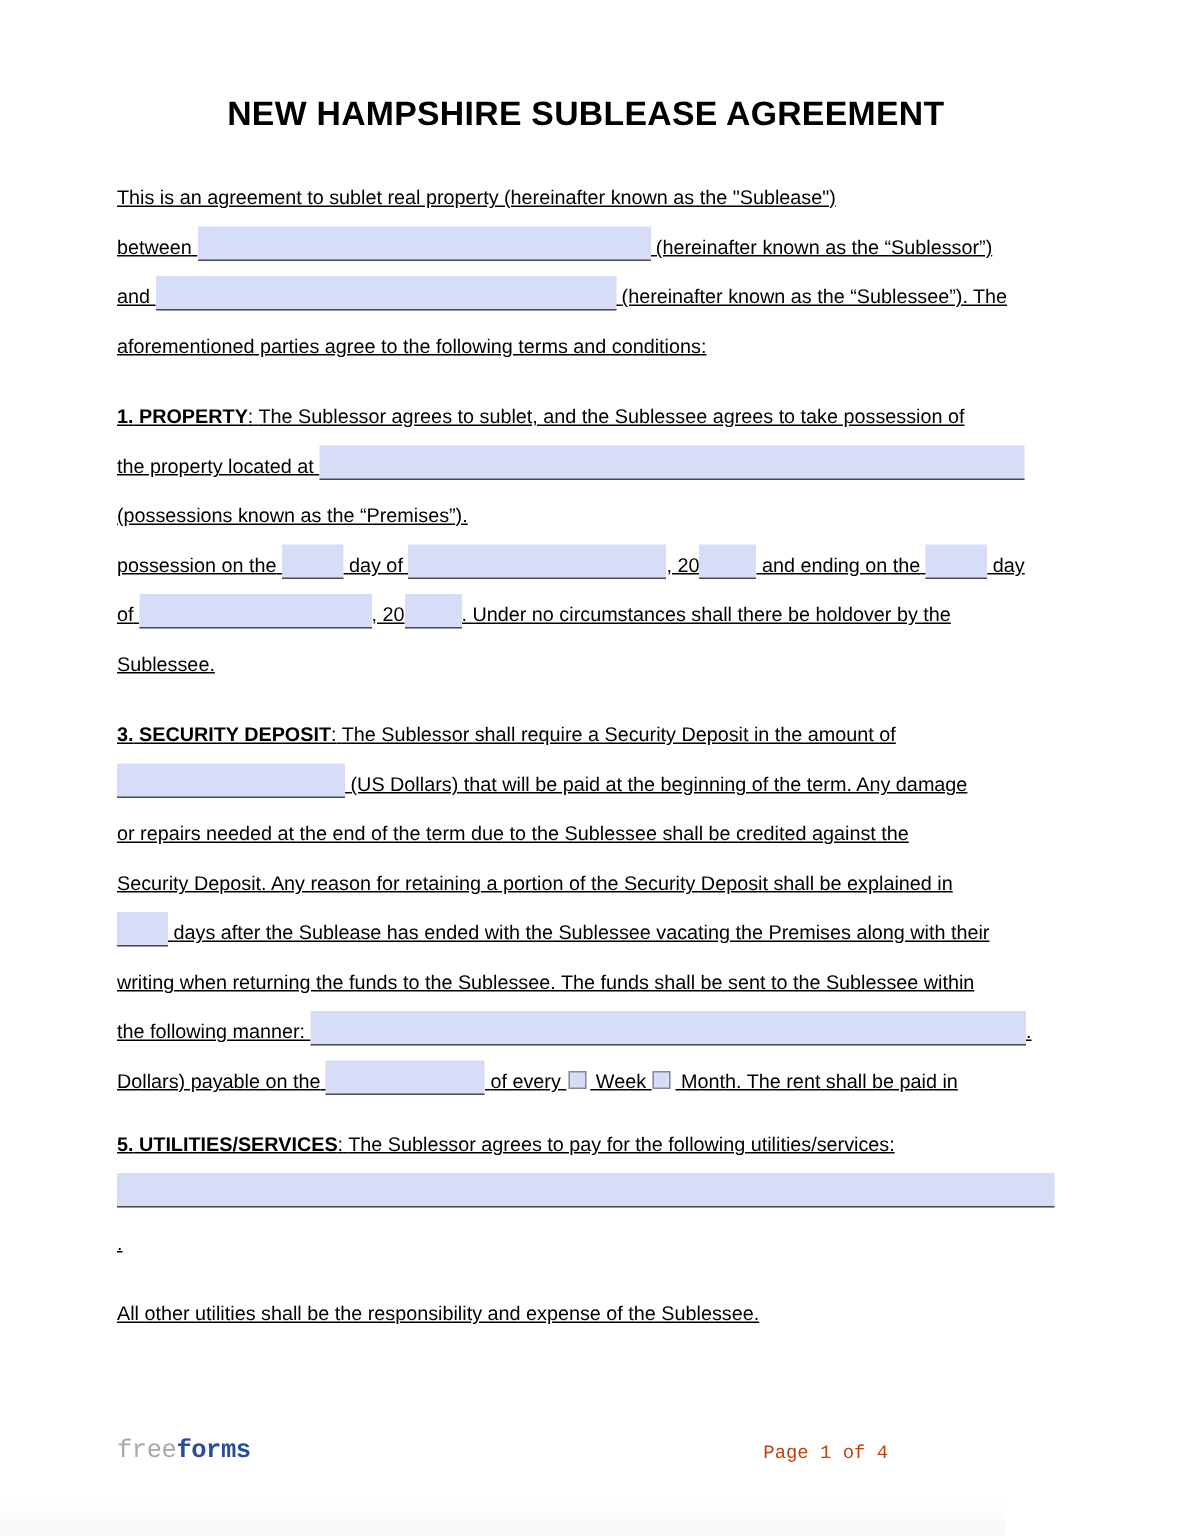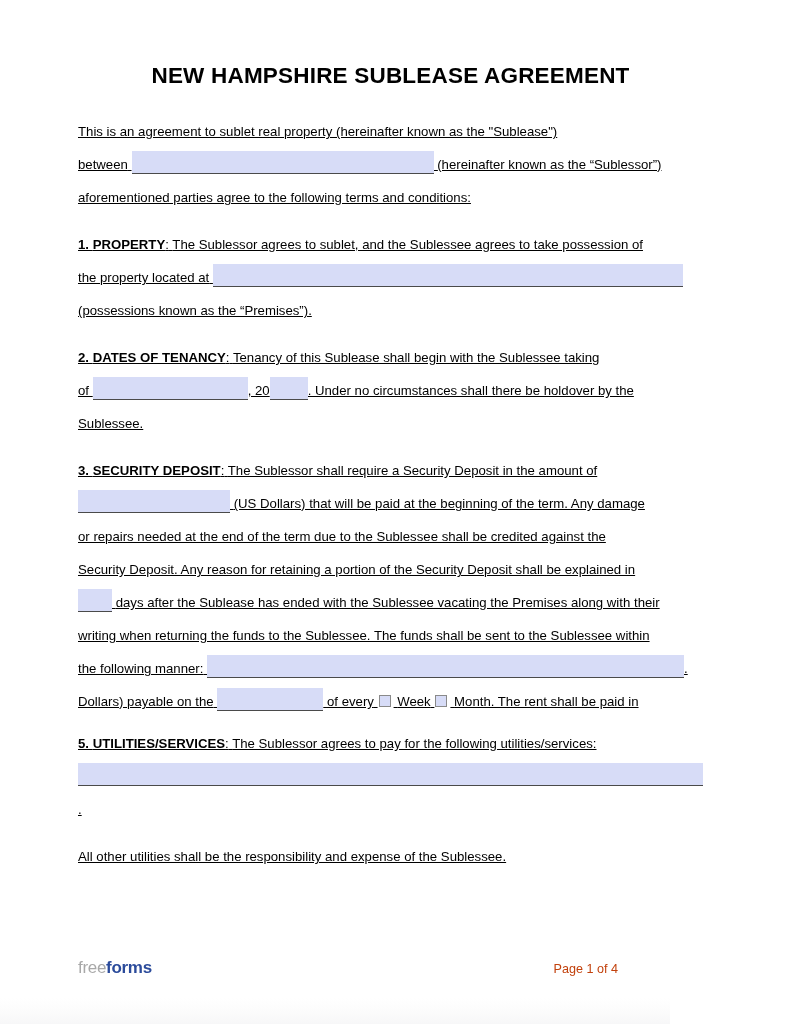--- a/index.html
+++ b/index.html
@@ -95,25 +95,26 @@
     border: 1px solid #8a8a8a;
     vertical-align: baseline;
     margin: 0 3px 0 1px;
     position: relative;
     top: 1px;
   }
 
   .footer {
     position: absolute;
     left: 78px;
-    right: 52px;
+    right: 78px;
     bottom: 48px;
     display: flex;
     align-items: flex-end;
     justify-content: space-between;
+    font-family: Liberation Mono, monospace;
   }
   .logo {
     font-size: 17px;
     letter-spacing: -0.3px;
     line-height: 1;
   }
   .logo .free {
     color: #a8a8a8;
     font-weight: normal;
   }
@@ -138,42 +139,51 @@
     <p class="para">
       <span>This is an agreement to sublet real property (hereinafter known as the "Sublease")</span>
     </p>
 
     <p class="para">
       <span>between</span>
       <span class="blank tall w-name"></span>
       <span>(hereinafter known as the “Sublessor”)</span>
     </p>
 
+    <p class="para">
+      <span>and</span>
+      <span class="blank tall w-name2"></span>
+      <span>(hereinafter known as the “Sublessee”). The</span>
+    </p>
 
     <p class="para">
       <span>aforementioned parties agree to the following terms and conditions:</span>
     </p>
 
     <p class="para gap">
       <span class="sec-num">1.</span>
       <span class="sec-num">PROPERTY</span><span>:</span>
       <span>The Sublessor agrees to sublet, and the Sublessee agrees to take possession of</span>
     </p>
     <p class="para">
       <span>the property located at</span>
       <span class="blank tall w-addr"></span>
     </p>
     <p class="para">
       <span>(possessions known as the “Premises”).</span>
     </p>
 
-    <p class="para gap">
-      <span class="sec-num">2.</span>
-      <span class="sec-num">DATES OF TENANCY</span><span>:</span>
-      <span>Tenancy of this Sublease shall begin with the Sublessee taking</span>
+    <p class="para">
+      <span>possession on the</span>
+      <span class="blank tall w-day"></span>
+      <span>day of</span>
+      <span class="blank tall w-month"></span><span>, 20</span><span class="blank tall w-sm"></span>
+      <span>and ending on the</span>
+      <span class="blank tall w-day"></span>
+      <span>day</span>
     </p>
     <p class="para">
       <span>of</span>
       <span class="blank tall w-month2"></span><span>, 20</span><span class="blank tall w-sm"></span><span>. Under no circumstances shall there be holdover by the</span>
     </p>
     <p class="para">
       <span>Sublessee.</span>
     </p>
 
     <p class="para gap">

